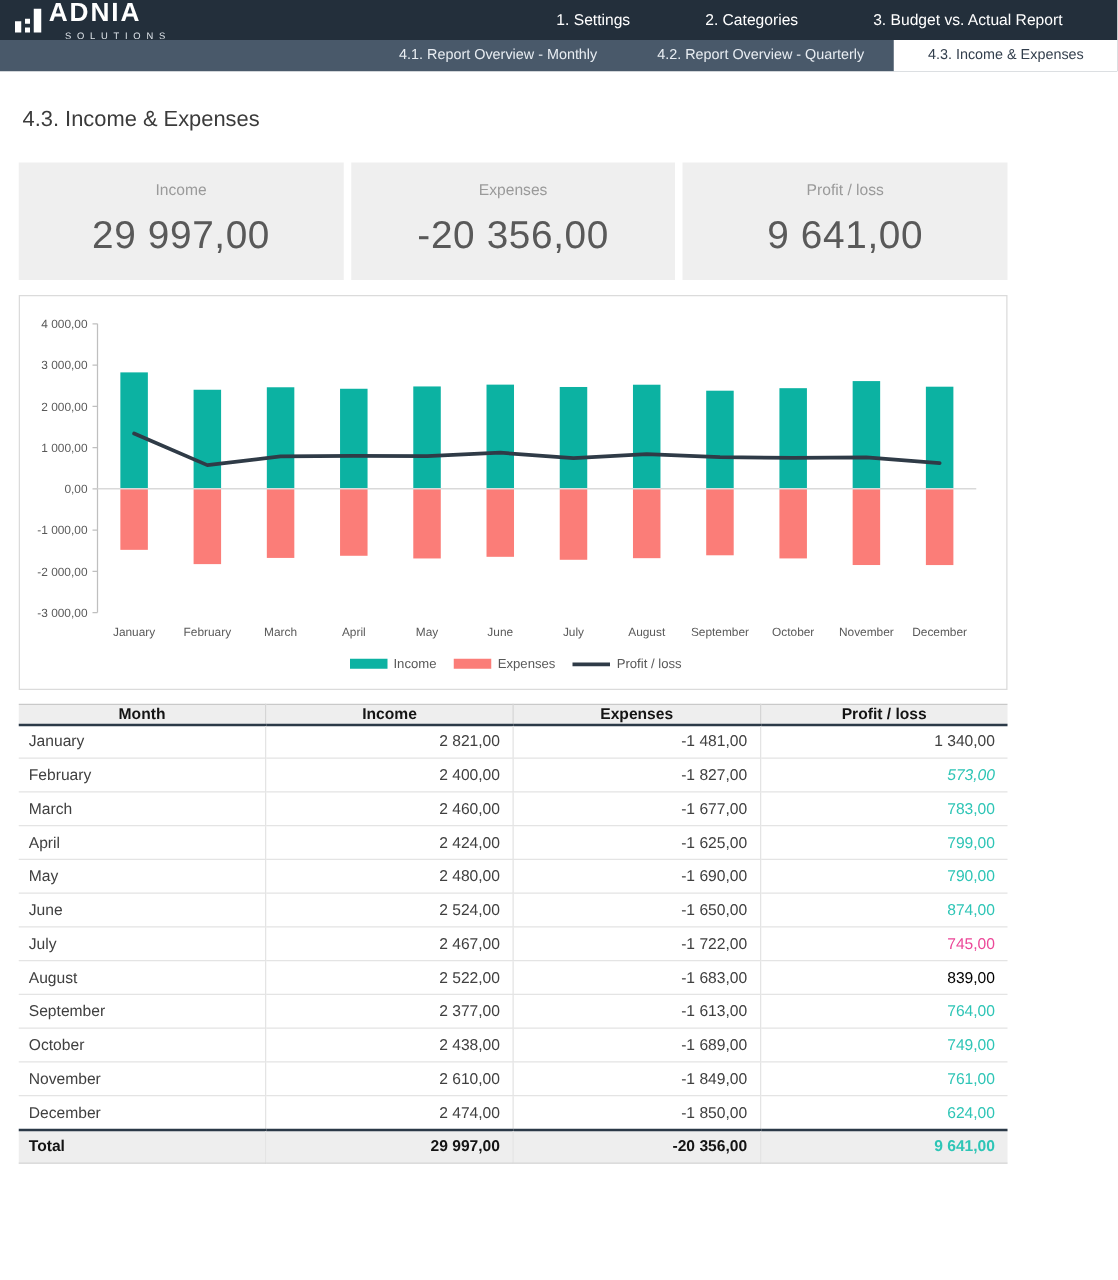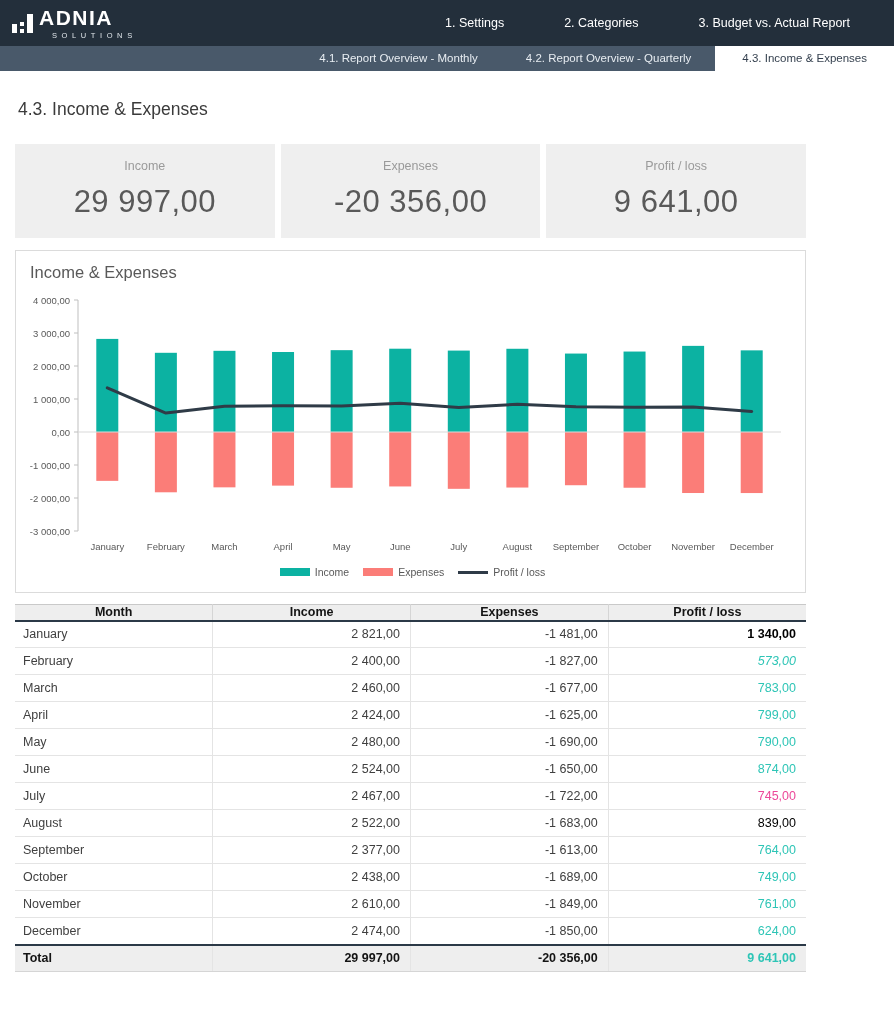--- a/index.html
+++ b/index.html
@@ -1,20 +1,20 @@
 <!DOCTYPE html>
 <html><head>
 <meta charset="utf-8">
 <style>
   * { box-sizing: border-box; margin: 0; padding: 0; }
   html,body { width: 894px; background:#ffffff; font-family:"Liberation Sans", sans-serif; }
   body { min-height:1024px; }
 
   
-  .topnav { height:46px; background:#232F3B; display:flex; align-items:center; }
+  .topnav { height:32px; background:#232F3B; display:flex; align-items:center; }
   .brand { display:flex; align-items:flex-start; margin-left:12px; gap:6px; }
   .brand-icon { display:flex; align-items:flex-end; gap:3px; height:22px; margin-top:4px; }
   .brand-icon .bar-s { width:5px; height:9px; background:#fff; }
   .brand-icon .dots { display:flex; flex-direction:column; gap:3px; }
   .brand-icon .dots i { width:4px; height:4px; background:#fff; display:block; }
   .brand-icon .bar-t { width:6px; height:19px; background:#fff; }
   .brand-text { display:flex; flex-direction:column; }
   .brand-name { color:#fff; font-size:21px; font-weight:bold; letter-spacing:1.5px; line-height:21px; }
   .brand-sub { color:#dfe5ea; font-size:7.5px; letter-spacing:4.6px; margin-top:3px; padding-left:13px; }
   .topnav-items { display:flex; align-items:center; margin-left:auto; margin-right:14px; }
@@ -102,21 +102,20 @@
       <div class="card-label">Expenses</div>
       <div class="card-value">-20 356,00</div>
     </div>
     <div class="card">
       <div class="card-label">Profit / loss</div>
       <div class="card-value">9 641,00</div>
     </div>
   </section>
 
   <section class="chart-panel">
-    <h2 class="chart-title">Income &amp; Expenses</h2>
     <svg id="chart-svg" class="chart-svg" viewBox="0 0 769 272">
         <line x1="52" y1="12" x2="52" y2="243" stroke="#BFBFBF" stroke-width="1"></line>
         <line x1="48" y1="12" x2="52" y2="12" stroke="#BFBFBF" stroke-width="1"></line>
         <text x="44" y="15.5" text-anchor="end" font-size="9.5" fill="#595959">4 000,00</text>
         <line x1="48" y1="45" x2="52" y2="45" stroke="#BFBFBF" stroke-width="1"></line>
         <text x="44" y="48.5" text-anchor="end" font-size="9.5" fill="#595959">3 000,00</text>
         <line x1="48" y1="78" x2="52" y2="78" stroke="#BFBFBF" stroke-width="1"></line>
         <text x="44" y="81.5" text-anchor="end" font-size="9.5" fill="#595959">2 000,00</text>
         <line x1="48" y1="111" x2="52" y2="111" stroke="#BFBFBF" stroke-width="1"></line>
         <text x="44" y="114.5" text-anchor="end" font-size="9.5" fill="#595959">1 000,00</text>
@@ -190,21 +189,21 @@
         <th>Income</th>
         <th>Expenses</th>
         <th>Profit / loss</th>
       </tr>
     </thead>
     <tbody id="table-body">
         <tr>
           <td class="c-month">January</td>
           <td class="c-num">2 821,00</td>
           <td class="c-num">-1 481,00</td>
-          <td class="c-num" style="color: #000000; font-weight: bold;">1 340,00</td>
+          <td class="c-num" style="color: #404040;">1 340,00</td>
         </tr>
         <tr>
           <td class="c-month">February</td>
           <td class="c-num">2 400,00</td>
           <td class="c-num">-1 827,00</td>
           <td class="c-num" style="color: rgb(46, 197, 182); font-style: italic;">573,00</td>
         </tr>
         <tr>
           <td class="c-month">March</td>
           <td class="c-num">2 460,00</td>

